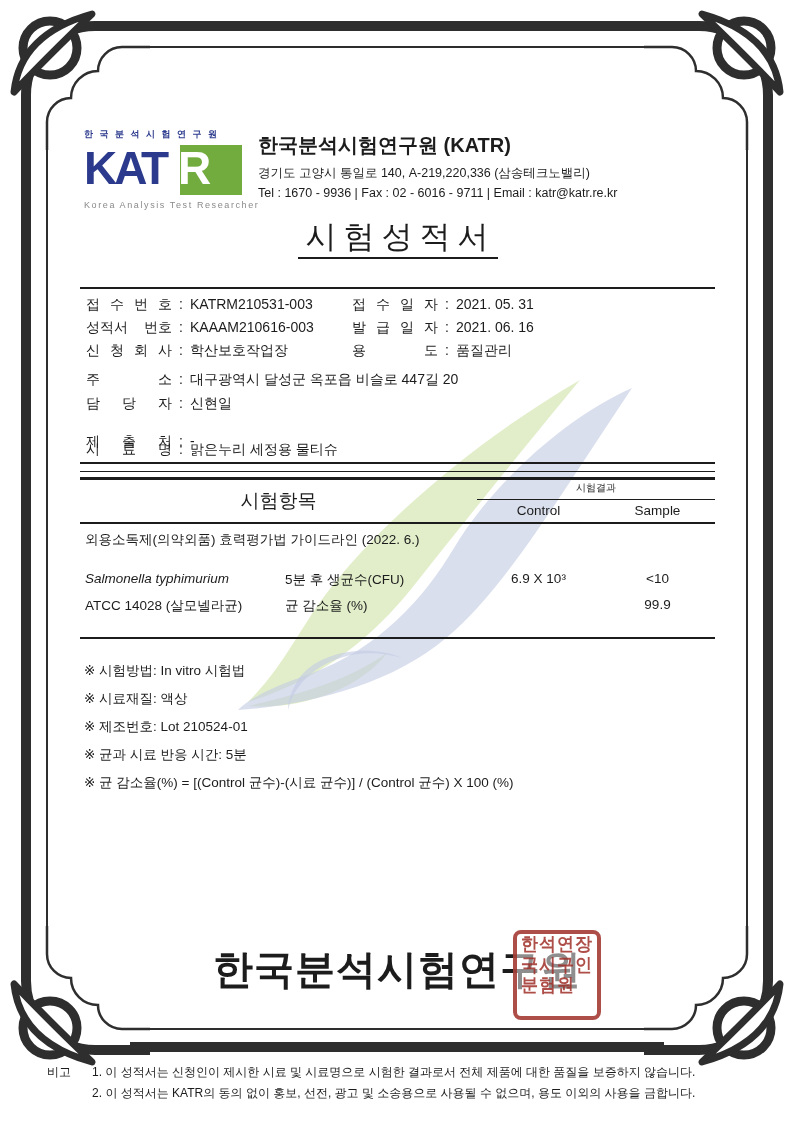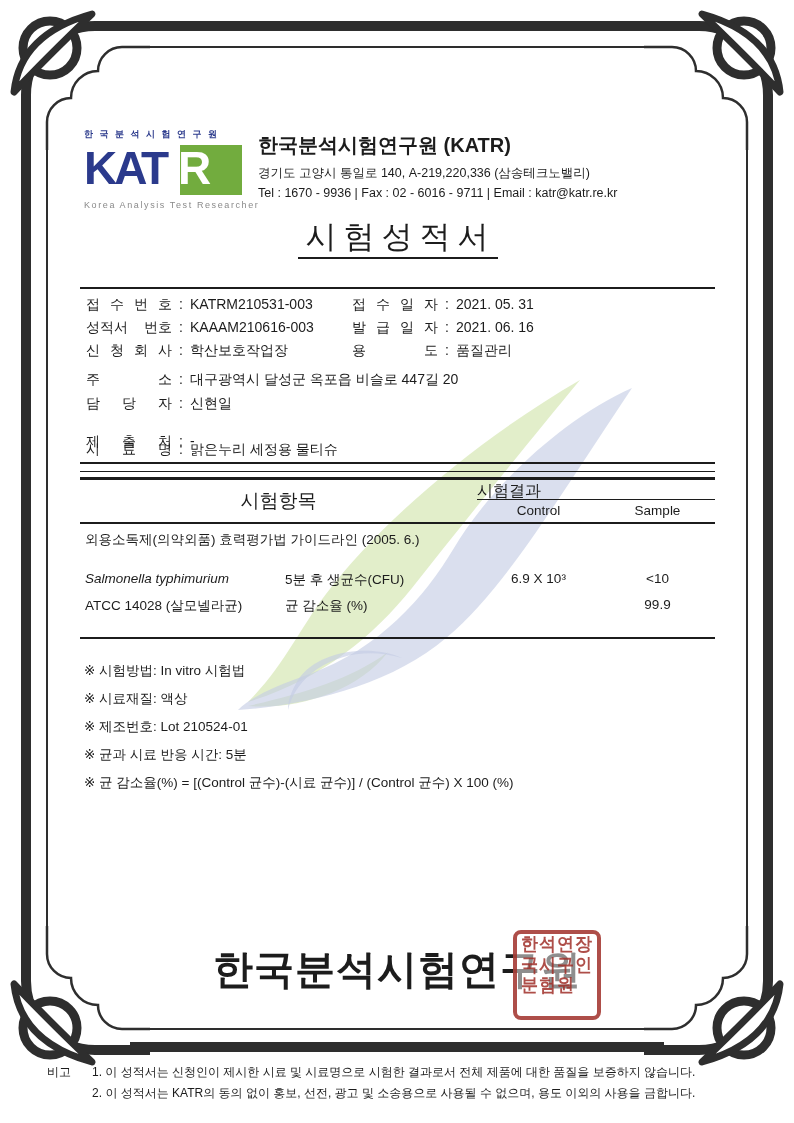--- a/index.html
+++ b/index.html
@@ -54,21 +54,21 @@
   .lbl{display:inline-block;width:86px;text-align:justify;text-align-last:justify;}
   .colon{display:inline-block;width:18px;text-align:center;}
   .ig-l0{left:6px;top:296px;} .ig-l1{left:6px;top:319px;} .ig-l2{left:6px;top:342px;}
   .ig-r0{left:272px;top:296px;} .ig-r1{left:272px;top:319px;} .ig-r2{left:272px;top:342px;}
   .dt0{left:6px;top:371px;} .dt1{left:6px;top:395px;} .dt2{left:6px;top:433px;} .dt3{left:6px;top:441px;}
   
   .tline{position:absolute;left:0;width:635px;background:var(--text);}
   .tl-a{top:471px;height:1px;} .tl-b{top:477px;height:2.5px;}
   .tl-head-bot{top:522px;height:2px;} .tl-bot{top:637px;height:1.5px;}
   .th-item{position:absolute;left:0;top:480px;width:397px;height:42px;display:flex;align-items:center;justify-content:center;font-size:19px;}
-  .th-result{position:absolute;left:397px;top:481px;width:238px;height:19px;text-align:left;font-size:16px;border-bottom:1.5px solid var(--text);}
+  .th-result{position:absolute;left:397px;top:481px;width:238px;height:19px;text-align:center;font-size:10px;border-bottom:1.5px solid var(--text);}
   .th-control{position:absolute;left:397px;top:503px;width:123px;text-align:center;font-size:13.5px;}
   .th-sample{position:absolute;left:520px;top:503px;width:115px;text-align:center;font-size:13.5px;}
   .guideline{position:absolute;left:5px;top:531px;font-size:13.5px;white-space:nowrap;}
   .trow{position:absolute;left:0;width:635px;font-size:13.5px;}
   .tr0{top:571px;} .tr1{top:597px;}
   .td-org{position:absolute;left:5px;width:198px;}
   .tr0 .td-org{font-style:italic;}
   .td-test{position:absolute;left:205px;width:190px;}
   .td-ctrl{position:absolute;left:397px;width:123px;text-align:center;}
   .td-smp{position:absolute;left:520px;width:115px;text-align:center;}
@@ -172,21 +172,21 @@
   <div class="rule rule2"></div>
 
   <div class="tline tl-a"></div>
   <div class="tline tl-b"></div>
   <div class="th-item">시험항목</div>
   <div class="th-result">시험결과</div>
   <div class="th-control">Control</div>
   <div class="th-sample">Sample</div>
   <div class="tline tl-head-bot"></div>
 
-  <div class="guideline">외용소독제(의약외품) 효력평가법 가이드라인 (2005. 6.)</div>
+  <div class="guideline">외용소독제(의약외품) 효력평가법 가이드라인 (2022. 6.)</div>
 
   <div class="trow tr0">
     <span class="td-org">Salmonella typhimurium</span>
     <span class="td-test">5분 후 생균수(CFU)</span>
     <span class="td-ctrl">6.9 X 10³</span>
     <span class="td-smp">&lt;10</span>
   </div>
   <div class="trow tr1">
     <span class="td-org">ATCC 14028 (살모넬라균)</span>
     <span class="td-test">균 감소율 (%)</span>

